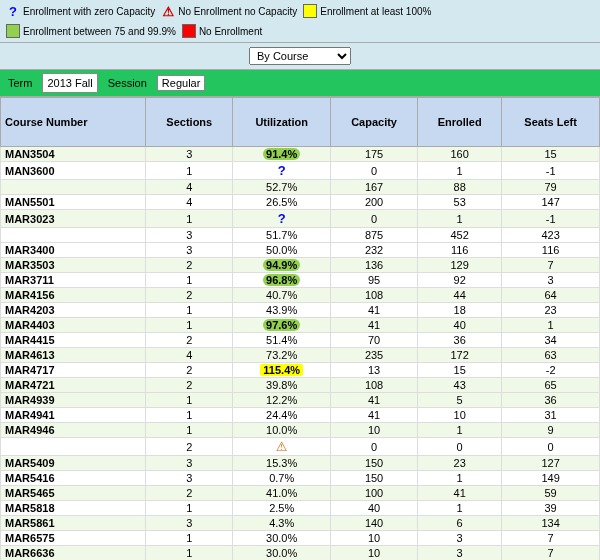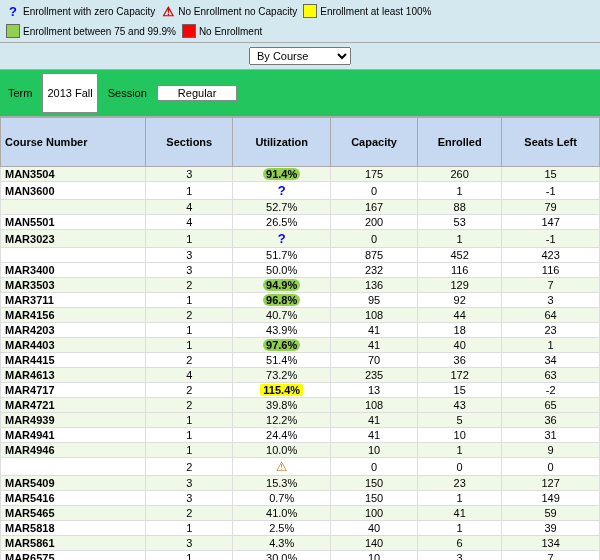--- a/index.html
+++ b/index.html
@@ -48,27 +48,27 @@
       background: #22c55e;
       padding: 3px 8px;
       display: flex;
       align-items: center;
       gap: 10px;
       border-bottom: 1px solid #aaa;
     }
     .term-val {
       background: white;
       border: 1px solid #888;
-      padding: 13px 4px;
+      padding: 3px 4px;
       font-size: 11px;
     }
     .session-val {
       background: white;
       border: 1px solid #888;
-      padding: 1px 20px;
+      padding: 1px 4px;
       font-size: 11px;
     }
 
     .table-container {
       overflow-x: auto;
       background: white;
     }
 
     table {
       width: 100%;
@@ -154,21 +154,21 @@
         <th>Enrolled</th>
         <th>Seats Left</th>
       </tr>
     </thead>
     <tbody id="table-body">
     <tr class="even">
           <td class="course">MAN3504</td>
           <td>3</td>
           <td><span class="util-lime">91.4%</span></td>
           <td>175</td>
-          <td>260</td>
+          <td>160</td>
           <td>15</td>
         </tr>
         <tr class="odd">
           <td class="course">MAN3600</td>
           <td>1</td>
           <td><span style="color:blue; font-weight:bold; font-size:13px;">?</span></td>
           <td>0</td>
           <td>1</td>
           <td>-1</td>
         </tr>

